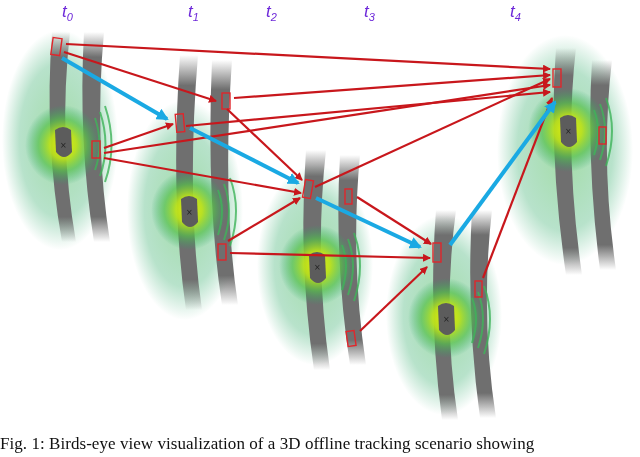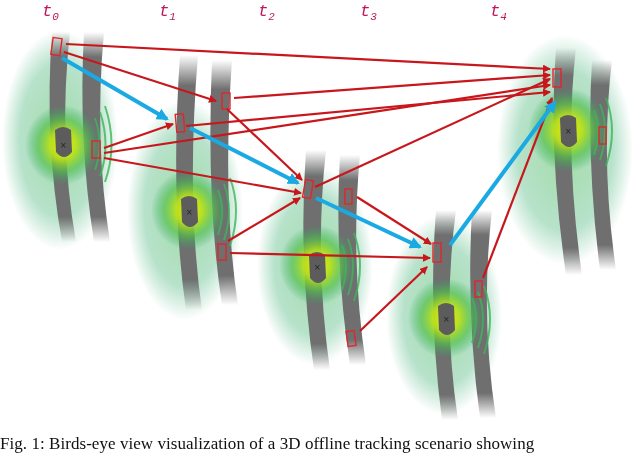--- a/index.html
+++ b/index.html
@@ -1,31 +1,31 @@
 <!DOCTYPE html>
 <html><head>
 <meta charset="utf-8">
 <style>
   html, body { margin: 0; padding: 0; background: #ffffff; }
   body { width: 640px; height: 457px; position: relative; overflow: hidden; font-family: "Liberation Serif", serif; }
   .figure { position: absolute; left: 0; top: 0; width: 640px; height: 425px; }
-  .t-label { position: absolute; top: 2px; font-family: Liberation Mono, monospace; font-style: italic; font-size: 17px; color: #be185d; }
+  .t-label { position: absolute; top: 2px; font-family: Liberation Sans, sans-serif; font-style: italic; font-size: 17px; color: #6d28d9; margin-left: 20px; }
   .t-label sub { font-size: 11px; font-style: italic; }
   .caption { position: absolute; left: 0; top: 434px; width: 660px; font-family: "Liberation Serif", serif; font-size: 17px; color: #111; white-space: nowrap; letter-spacing: 0.05px; }
   svg { position: absolute; left: 0; top: 0; }
 </style>
 </head>
 <body>
 
 <div class="figure">
 
   <span class="t-label" style="left:42px"><span>t</span><sub>0</sub></span>
-  <span class="t-label" style="left:159px"><span>t</span><sub>1</sub></span>
-  <span class="t-label" style="left:258px"><span>t</span><sub>2</sub></span>
-  <span class="t-label" style="left:360px"><span>t</span><sub>3</sub></span>
+  <span class="t-label" style="left:168px"><span>t</span><sub>1</sub></span>
+  <span class="t-label" style="left:246px"><span>t</span><sub>2</sub></span>
+  <span class="t-label" style="left:344px"><span>t</span><sub>3</sub></span>
   <span class="t-label" style="left:490px"><span>t</span><sub>4</sub></span>
 
   <svg width="640" height="425" viewBox="0 0 640 425">
     <defs>
       <radialGradient id="glow" cx="50%" cy="50%" r="50%">
         <stop offset="0%" stop-color="#e6f20a" stop-opacity="1"></stop>
         <stop offset="35%" stop-color="#b9e01c" stop-opacity="0.95"></stop>
         <stop offset="65%" stop-color="#55c04a" stop-opacity="0.7"></stop>
         <stop offset="100%" stop-color="#2aa76a" stop-opacity="0"></stop>
       </radialGradient>

